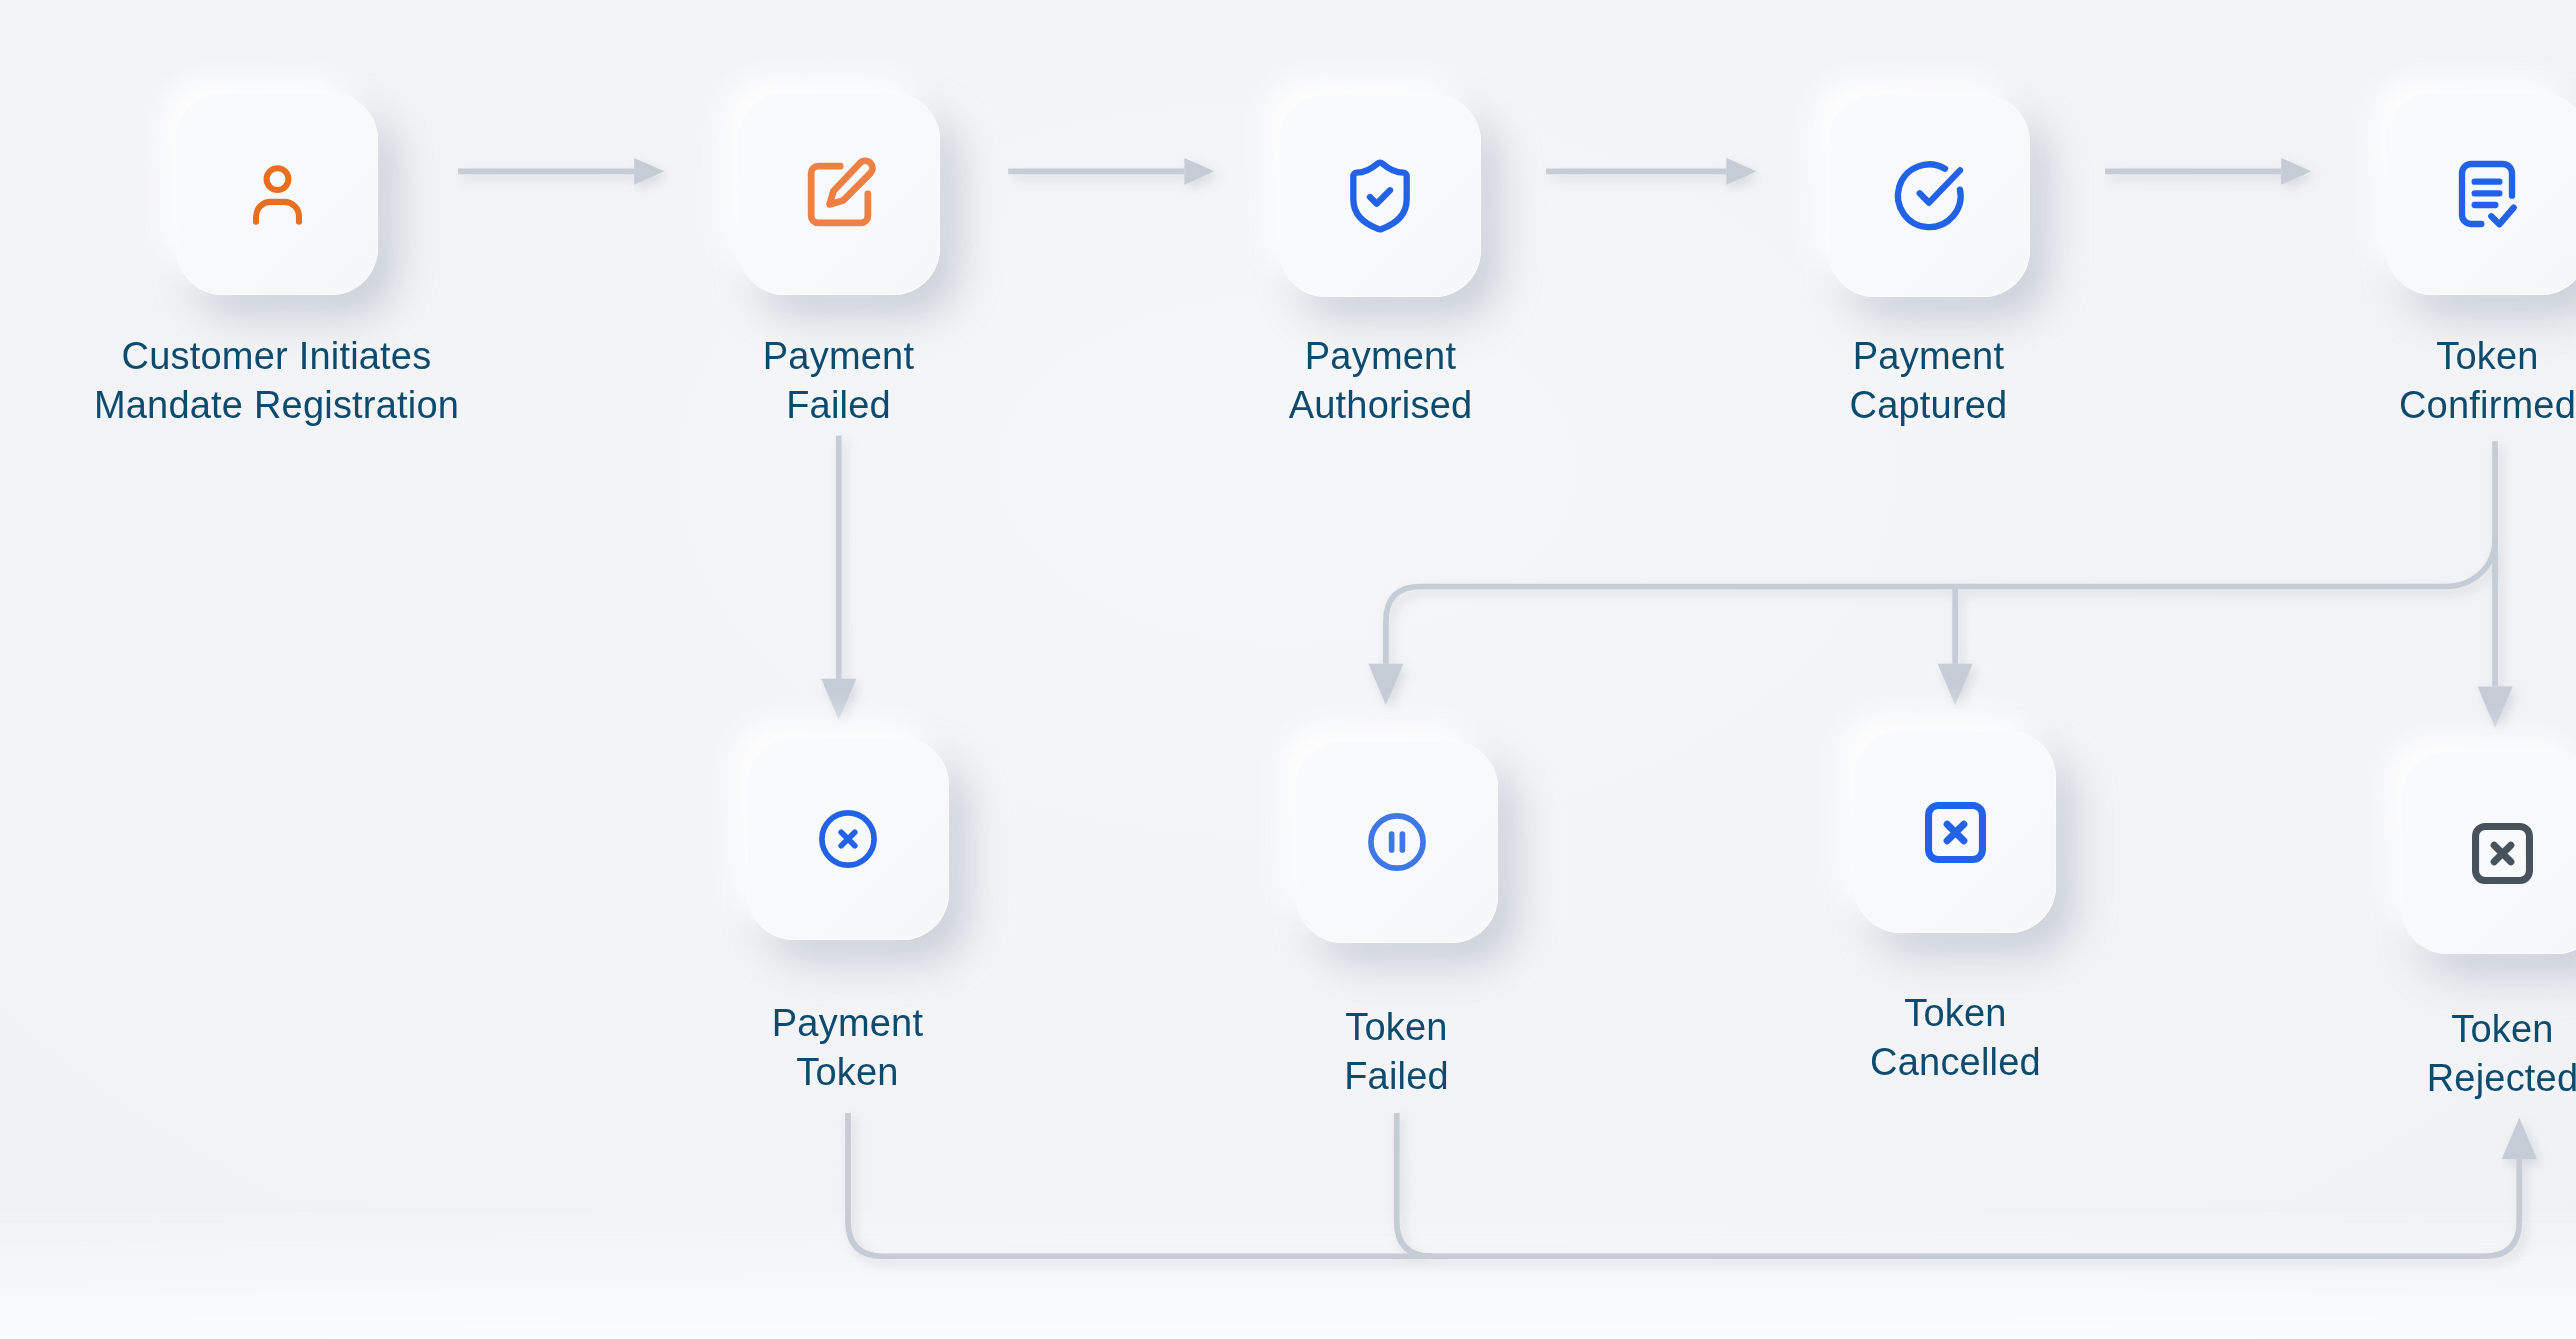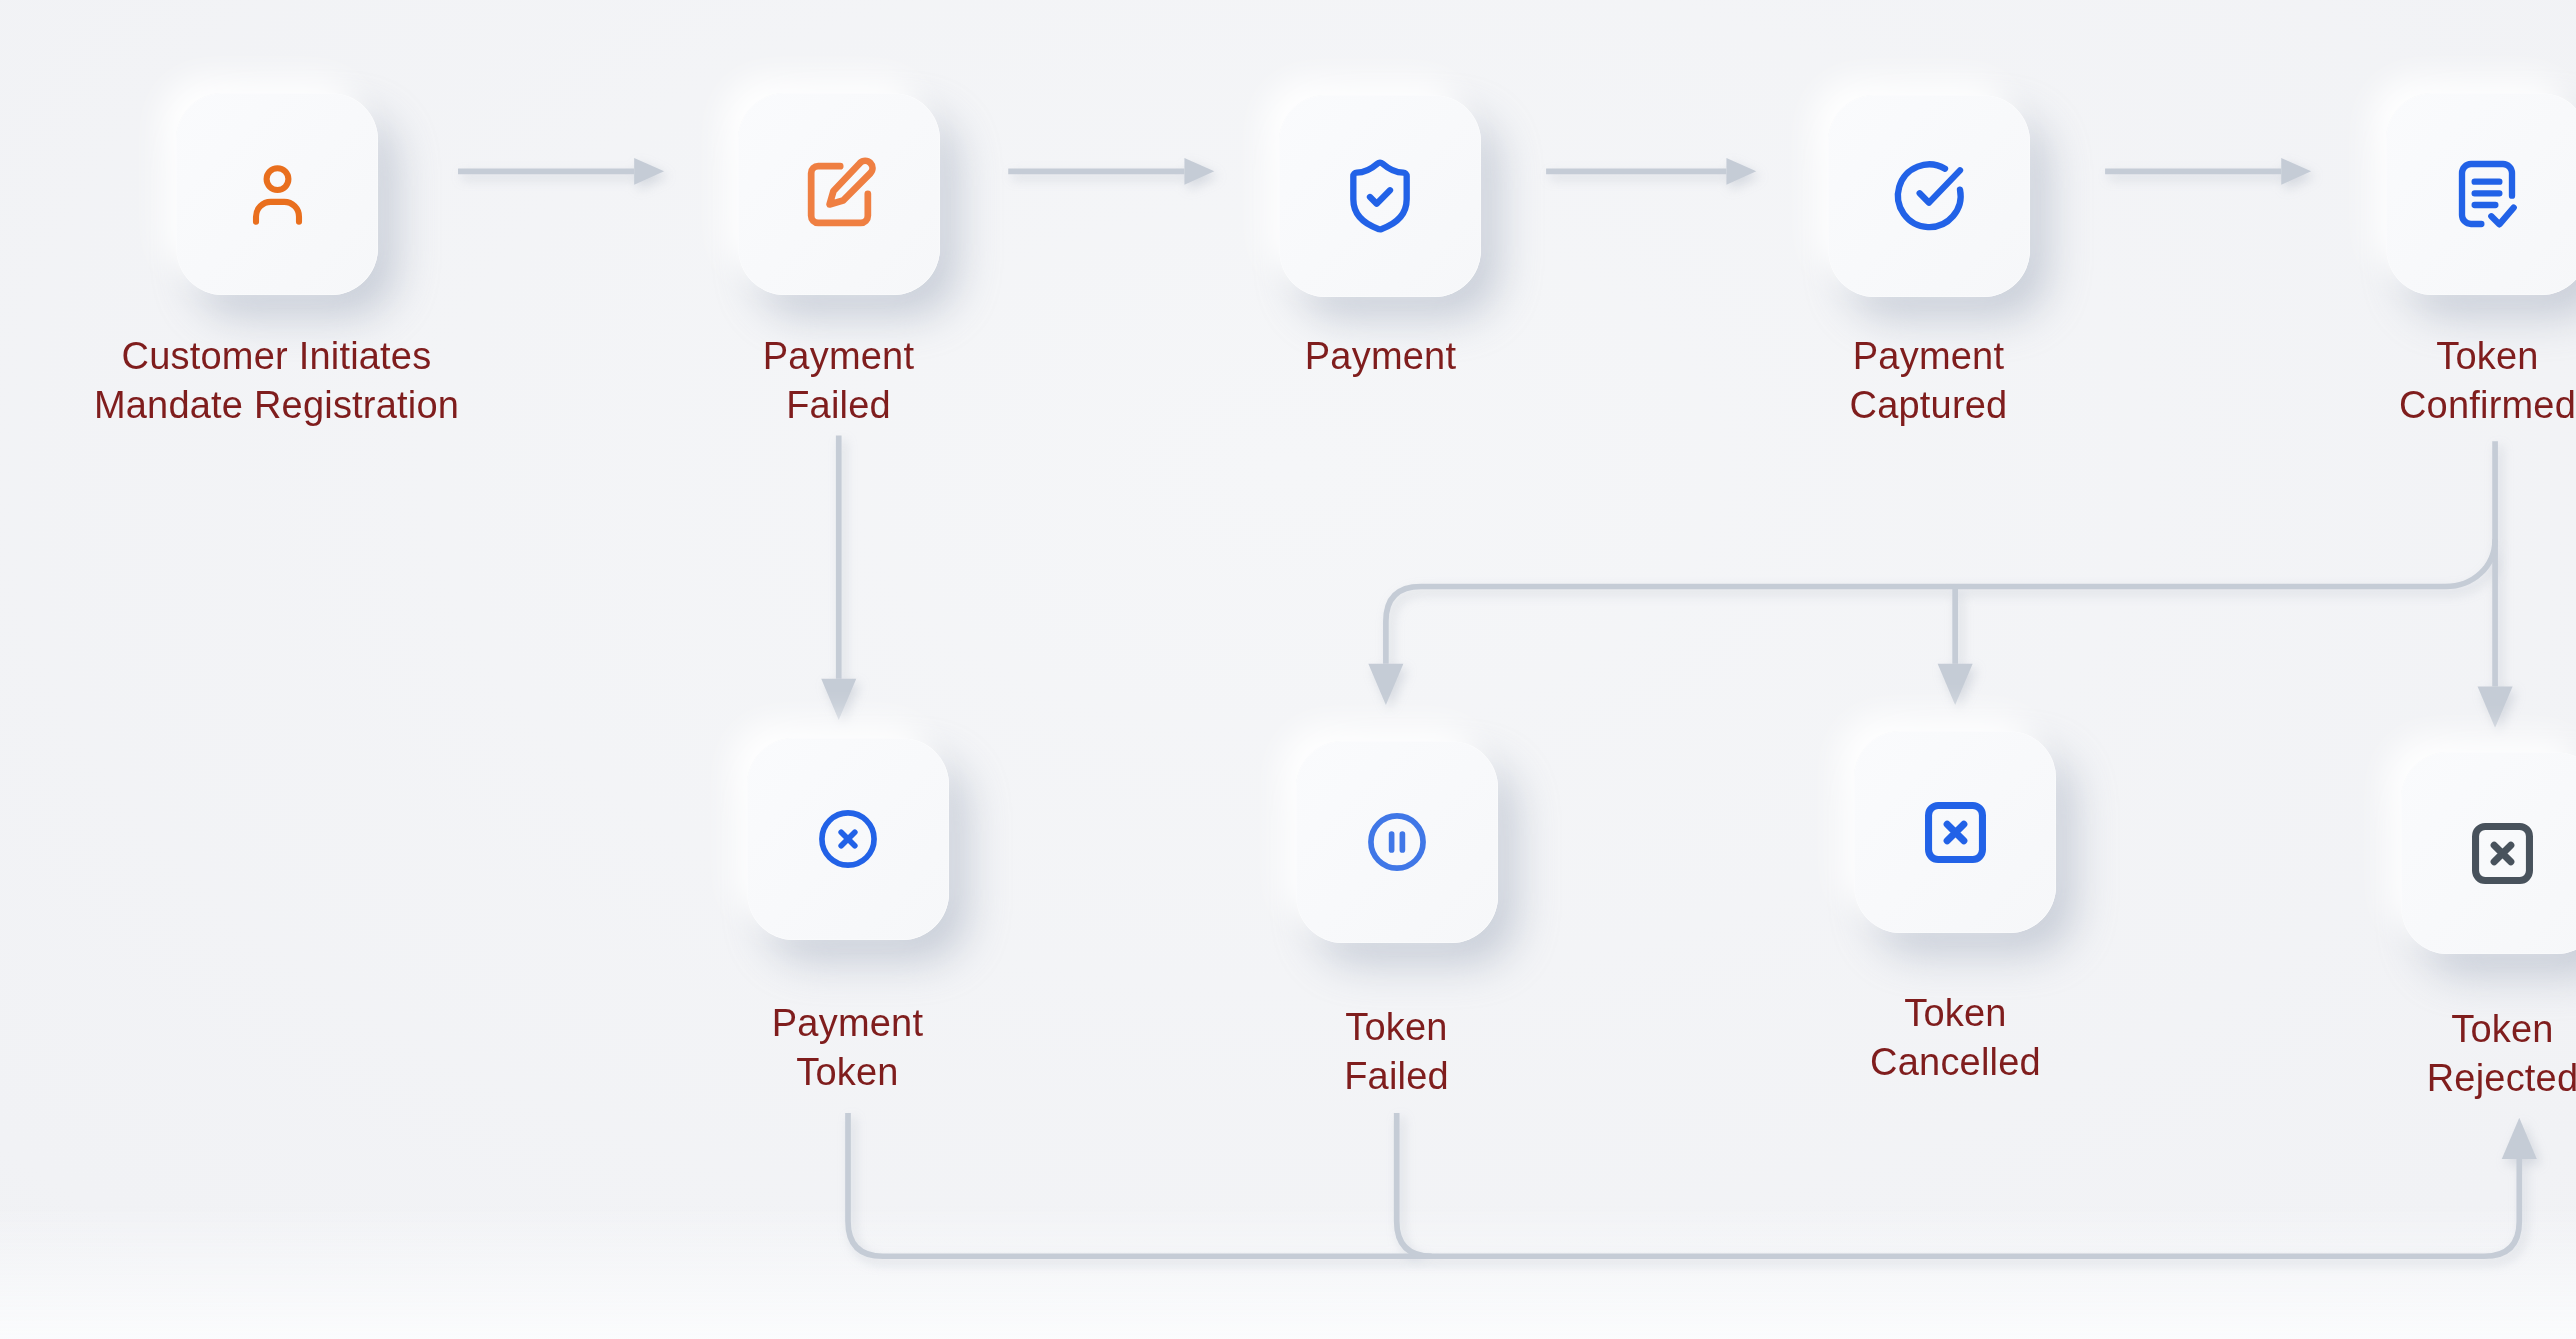--- a/index.html
+++ b/index.html
@@ -16,21 +16,21 @@
     position:absolute;width:202px;height:202px;border-radius:47px;
     background:linear-gradient(135deg,#fafbfd 0%,#f6f7f9 100%);
     box-shadow:-15.5px -15.5px 31px rgba(255,255,255,0.95),
                18.5px 21.6px 41px rgba(148,160,180,0.45),
                inset 0 0 0 0.5px rgba(255,255,255,0.65);
     display:flex;align-items:center;justify-content:center;
   }
   .node-label{
     position:absolute;width:515px;text-align:center;
     font-size:38px;line-height:49px;font-weight:500;
-    color:#7f1d1d;letter-spacing:0.2px;
+    color:#0c4a6e;letter-spacing:0.2px;
   }
   .node-label span{display:block;}
   .icon svg{display:block;}
 </style>
 </head>
 <body>
 
 <div id="canvas">
 
   <svg class="connectors" width="2679" height="1340" viewBox="0 0 5200 2600" fill="none" stroke="#c5ccd6" stroke-width="11">
@@ -111,20 +111,21 @@
   <div class="card" style="left:1279px;top:95px;">
     <span class="icon">
       <svg width="80" height="80" viewBox="0 0 24 24" fill="none" stroke-width="1.9" stroke-linecap="round" stroke-linejoin="round" stroke="#2262e7">
         <path d="M20 13c0 5-3.5 7.5-7.66 8.95a1 1 0 0 1-.67-.01C7.5 20.5 4 18 4 13V6a1 1 0 0 1 1-1c2 0 4.5-1.2 6.24-2.72a1.17 1.17 0 0 1 1.52 0C14.51 3.81 17 5 19 5a1 1 0 0 1 1 1z"></path>
         <path d="m9 12.3 2 2 4-4"></path>
       </svg>
     </span>
   </div>
   <div class="node-label" style="left:1123px;top:332px;">
     <span>Payment</span>
+      <span>Authorised</span>
   </div>
 
   <div class="card" style="left:1828px;top:95px;">
     <span class="icon">
       <svg width="80" height="80" viewBox="0 0 24 24" fill="none" stroke-width="1.9" stroke-linecap="round" stroke-linejoin="round" stroke="#2262e7">
         <path d="M21.3 10.1A9.4 9.4 0 1 1 16.8 3.8"></path>
         <path d="m9.2 11.2 2.8 2.8 9.3-9.7"></path>
       </svg>
     </span>
   </div>

